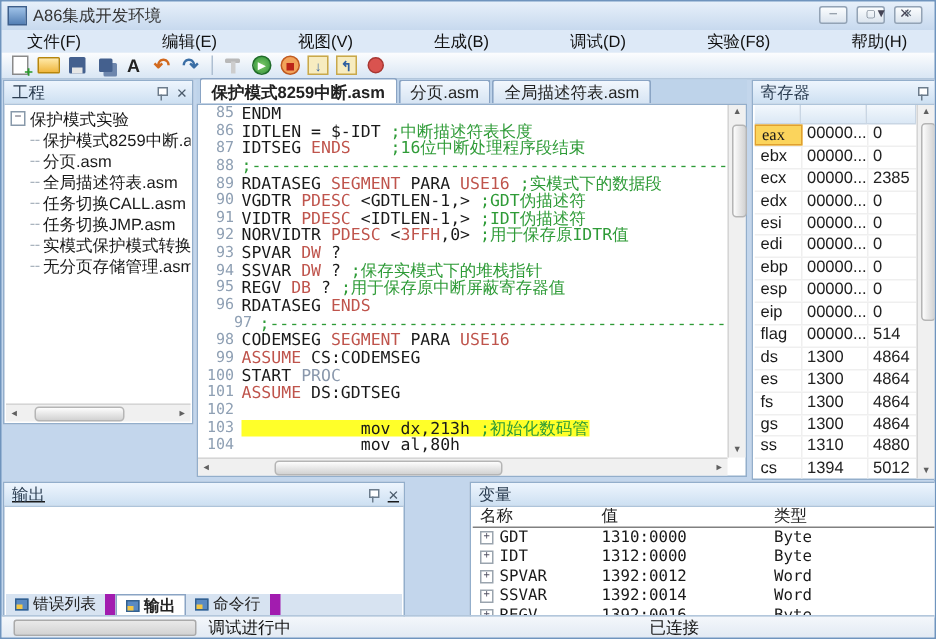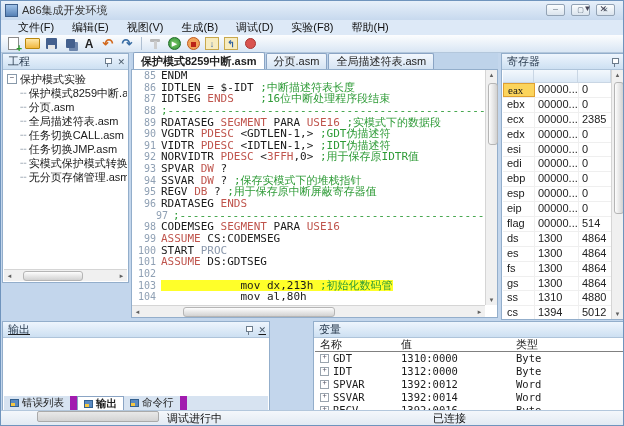--- a/index.html
+++ b/index.html
@@ -6,21 +6,21 @@
   #win{position:relative;width:624px;height:426px;background:#c3d6ec;border:1px solid #6f94bd;box-sizing:border-box;overflow:hidden;font-size:11px;color:#1a1a1a;}
 
   
   #titlebar{position:absolute;left:0;top:0;width:100%;height:19px;background:linear-gradient(#e7f0fa,#c7d9ee);display:flex;align-items:center;padding-left:4px;box-sizing:border-box;}
   #appicon{width:11px;height:11px;background:linear-gradient(#9fc2e8,#5580b5);border:1px solid #3d5f8c;margin-right:4px;}
   #title-text{font-size:11px;color:#333;}
   .winbtns{position:absolute;right:8px;top:3px;display:flex;gap:6px;}
   .winbtn{width:17px;height:10px;border:1px solid #93a3b5;background:linear-gradient(#fbfdfe,#dbe4ee);border-radius:2px;font-size:7px;line-height:9px;text-align:center;color:#5a6878;}
 
   
-  #menubar{position:absolute;left:0;top:19px;width:100%;height:15px;background:#dde9f7;display:flex;align-items:center;padding-left:8px;box-sizing:border-box;}
+  #menubar{position:absolute;left:0;top:19px;width:100%;height:15px;background:#dde9f7;display:flex;align-items:center;padding-left:8px;box-sizing:border-box;gap:36px;}
   .menu-item{padding:0 9px;font-size:11px;color:#111;}
 
   
   #toolbar{position:absolute;left:0;top:34px;width:100%;height:18px;background:linear-gradient(#fcfdfe,#d9e6f4);border-bottom:1px solid #b3c7dc;display:flex;align-items:center;padding-left:3px;box-sizing:border-box;}
   .tb{position:relative;width:18px;height:16px;display:inline-flex;align-items:center;justify-content:center;margin-right:1px;}
   .tb-sep{width:1px;height:13px;background:#aebfd2;margin:0 4px;}
   .tb-new-file::before{content:"";width:9px;height:11px;background:#fff;border:1px solid #8a8a8a;display:block;}
   .tb-new-file::after{content:"+";position:absolute;right:0;bottom:-2px;color:#2a9b2a;font-weight:bold;font-size:10px;}
   .tb-open::before{content:"";width:13px;height:9px;background:linear-gradient(#ffe9a8,#f0b73e);border:1px solid #b8860b;border-radius:1px;display:block;}
   .tb-save::before{content:"";width:11px;height:11px;background:#44608e;border-radius:1px;display:block;}
@@ -98,21 +98,21 @@
 
   
   #output-content{position:absolute;left:1px;right:1px;top:16px;bottom:15px;background:#fff;}
   #output-tabs{position:absolute;left:1px;right:1px;bottom:1px;height:14px;background:#d7e3f1;display:flex;align-items:stretch;}
   .btab{display:flex;align-items:center;padding:0 6px;font-size:10.5px;border-right:7px solid #a21caf;color:#222;}
   .btab.active{background:#fff;font-weight:bold;border:1px solid #8aa4c4;border-bottom:none;}
   .btab-icon{position:relative;width:9px;height:8px;background:#5a8ac2;border:1px solid #33608f;margin-right:3px;box-sizing:border-box;}
   .btab-icon::after{content:"";position:absolute;left:0;bottom:0;width:4px;height:3px;background:#f5c844;}
 
   
-  #statusbar{position:absolute;left:0;bottom:0;width:100%;height:15px;background:linear-gradient(#f4f7fb,#e2eaf3);border-top:1px solid #b3c7dc;display:flex;box-sizing:border-box;font-size:11px;padding-left:28px;}
+  #statusbar{position:absolute;left:0;bottom:0;width:100%;height:15px;background:linear-gradient(#f4f7fb,#e2eaf3);border-top:1px solid #b3c7dc;display:flex;align-items:center;box-sizing:border-box;font-size:11px;}
   #progress{width:120px;height:9px;margin-left:8px;background:linear-gradient(#e9e9e9,#d3d3d3);border:1px solid #aaa;border-radius:2px;}
   #status-left{margin-left:8px;color:#111;}
   #status-right{position:absolute;left:432px;color:#111;}
 </style>
 </head>
 <body>
 
 <div id="win">
 
   <div id="titlebar">

